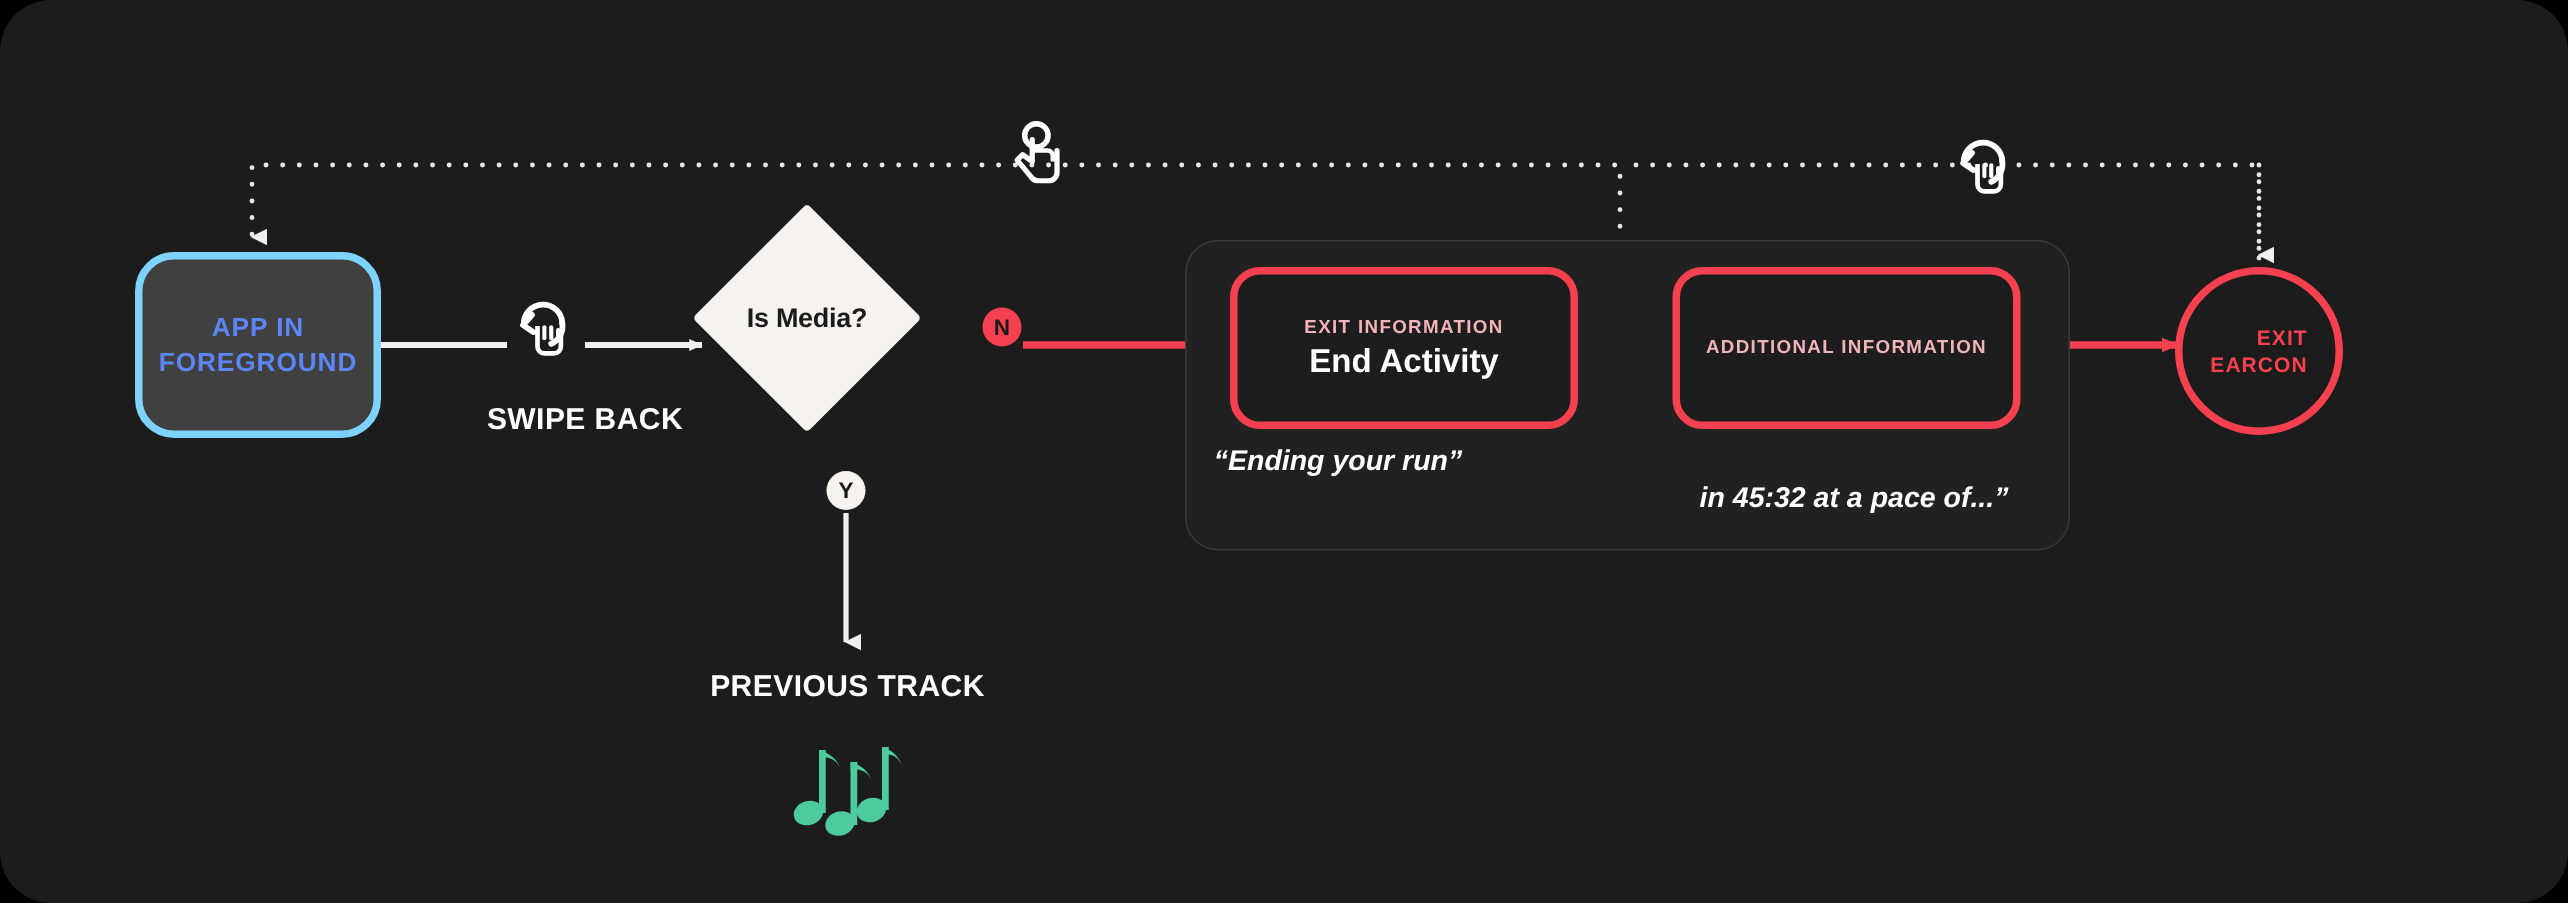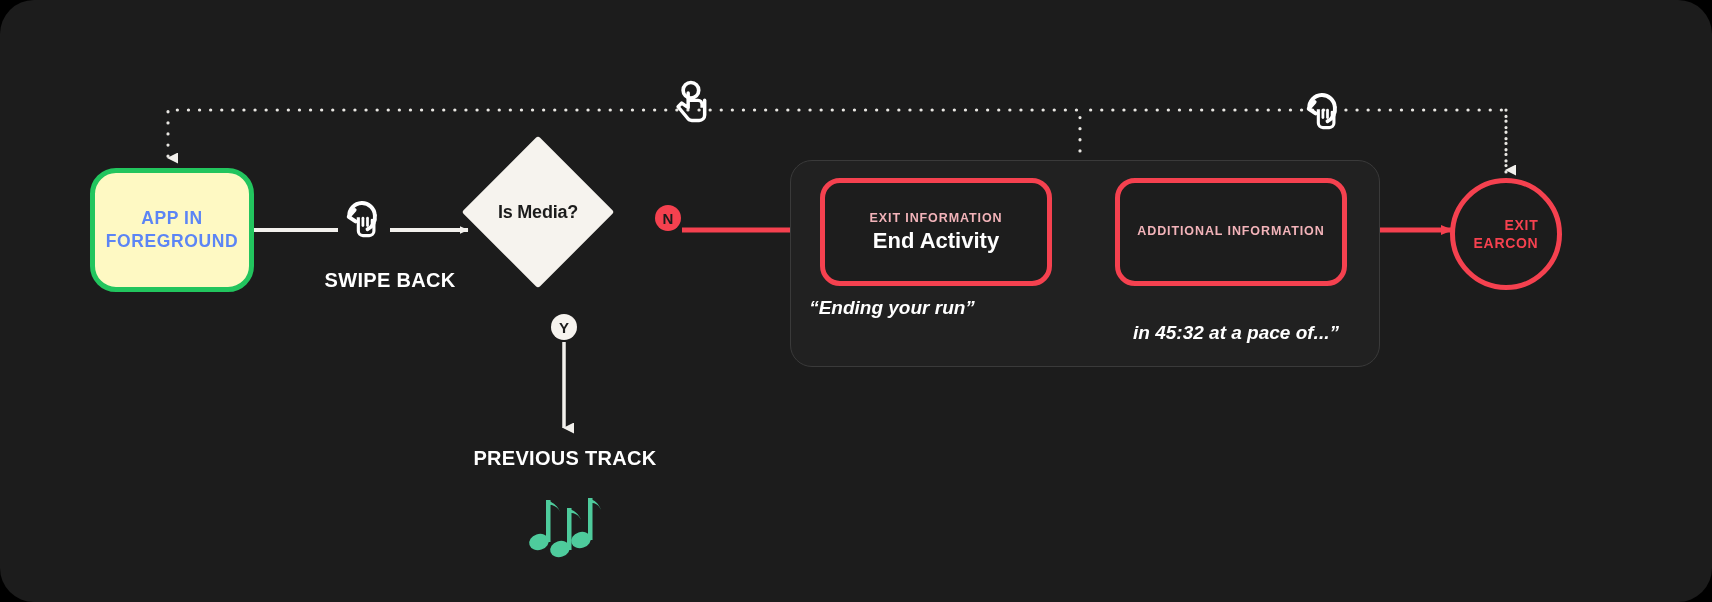--- a/index.html
+++ b/index.html
@@ -21,23 +21,23 @@
     overflow: hidden;
   }
   .abs { position: absolute; }
   .nosel { user-select: none; }
 
   
   #app-fg {
     left: 90px; top: 168px;
     width: 164px; height: 124px;
     box-sizing: border-box;
-    border: 5px solid #22c55e;
+    border: 5px solid #7dd3fc;
     border-radius: 26px;
-    background: #fef9c3;
+    background: #404040;
     display: flex;
     align-items: center;
     justify-content: center;
   }
   #app-fg .lbl {
     color: #5c85f5;
     font-size: 17.5px;
     font-weight: bold;
     letter-spacing: 0.6px;
     line-height: 1.3;

